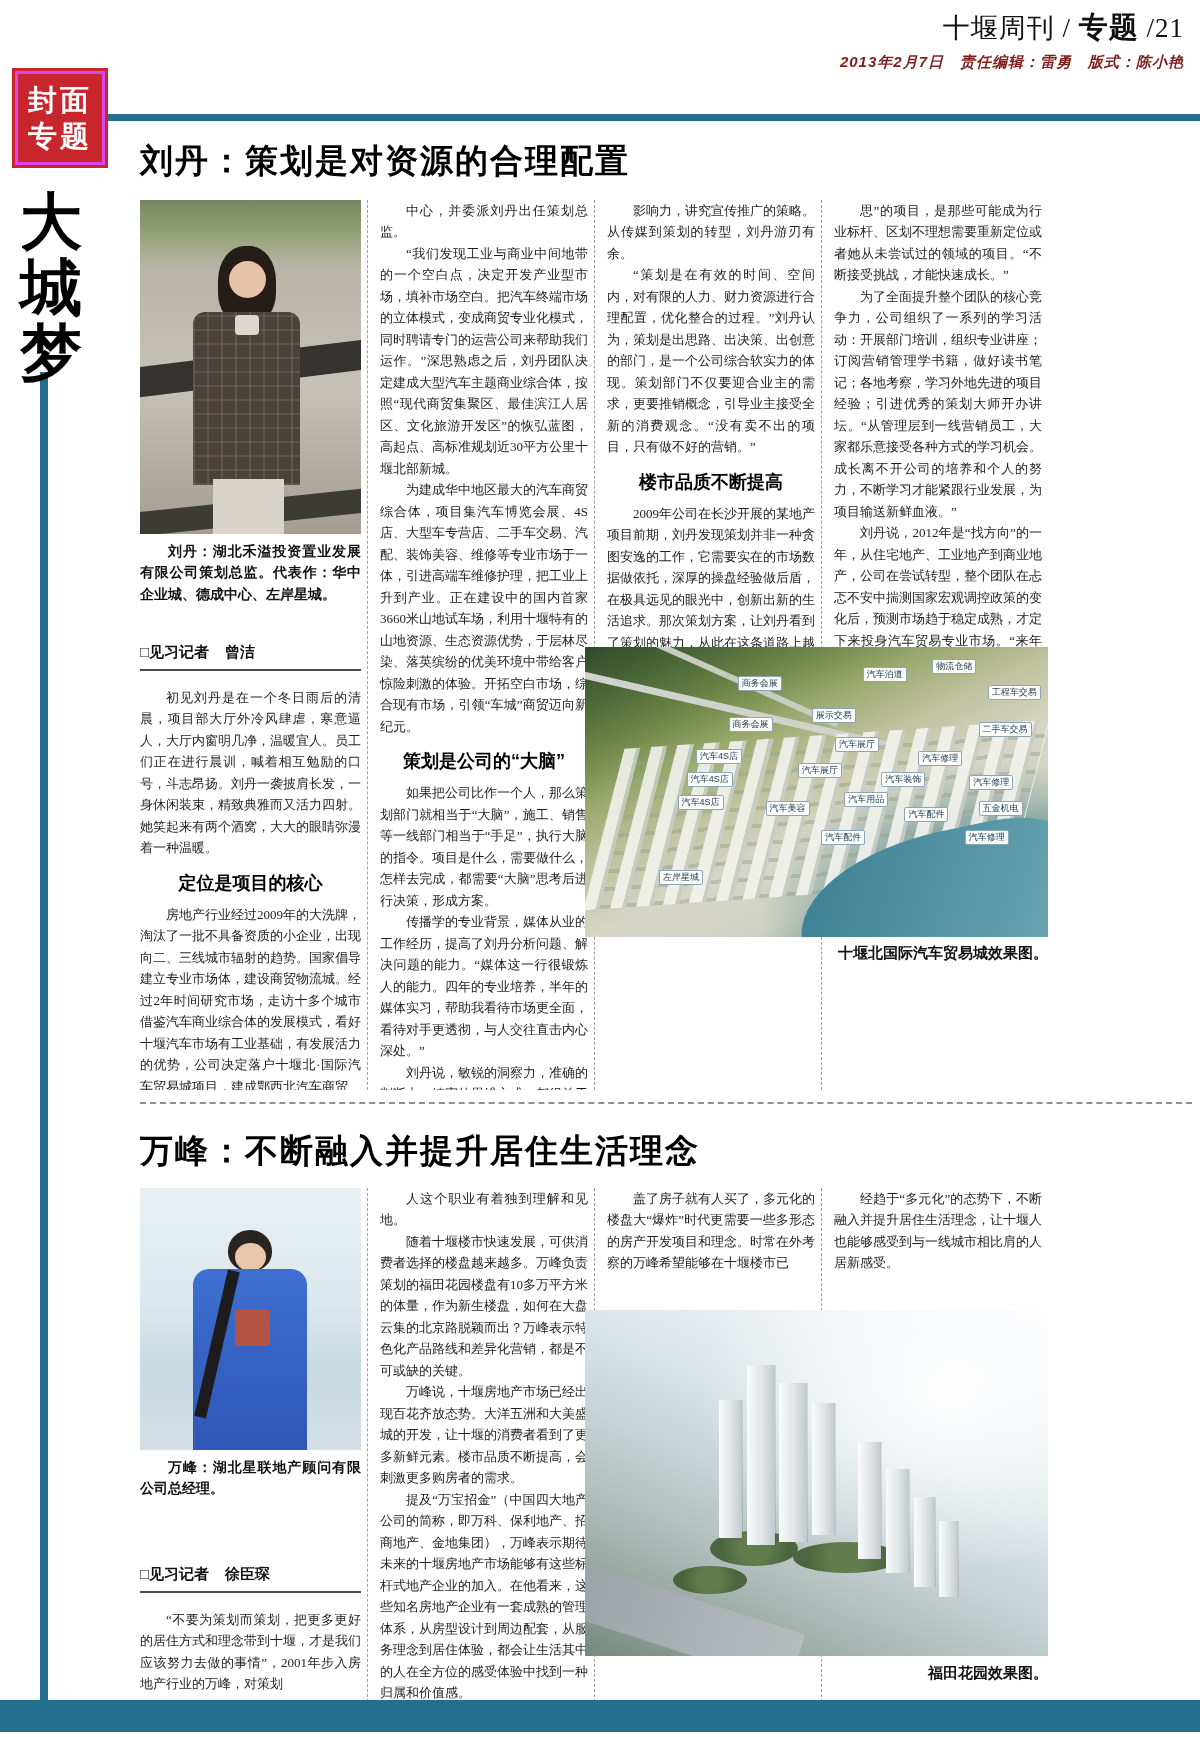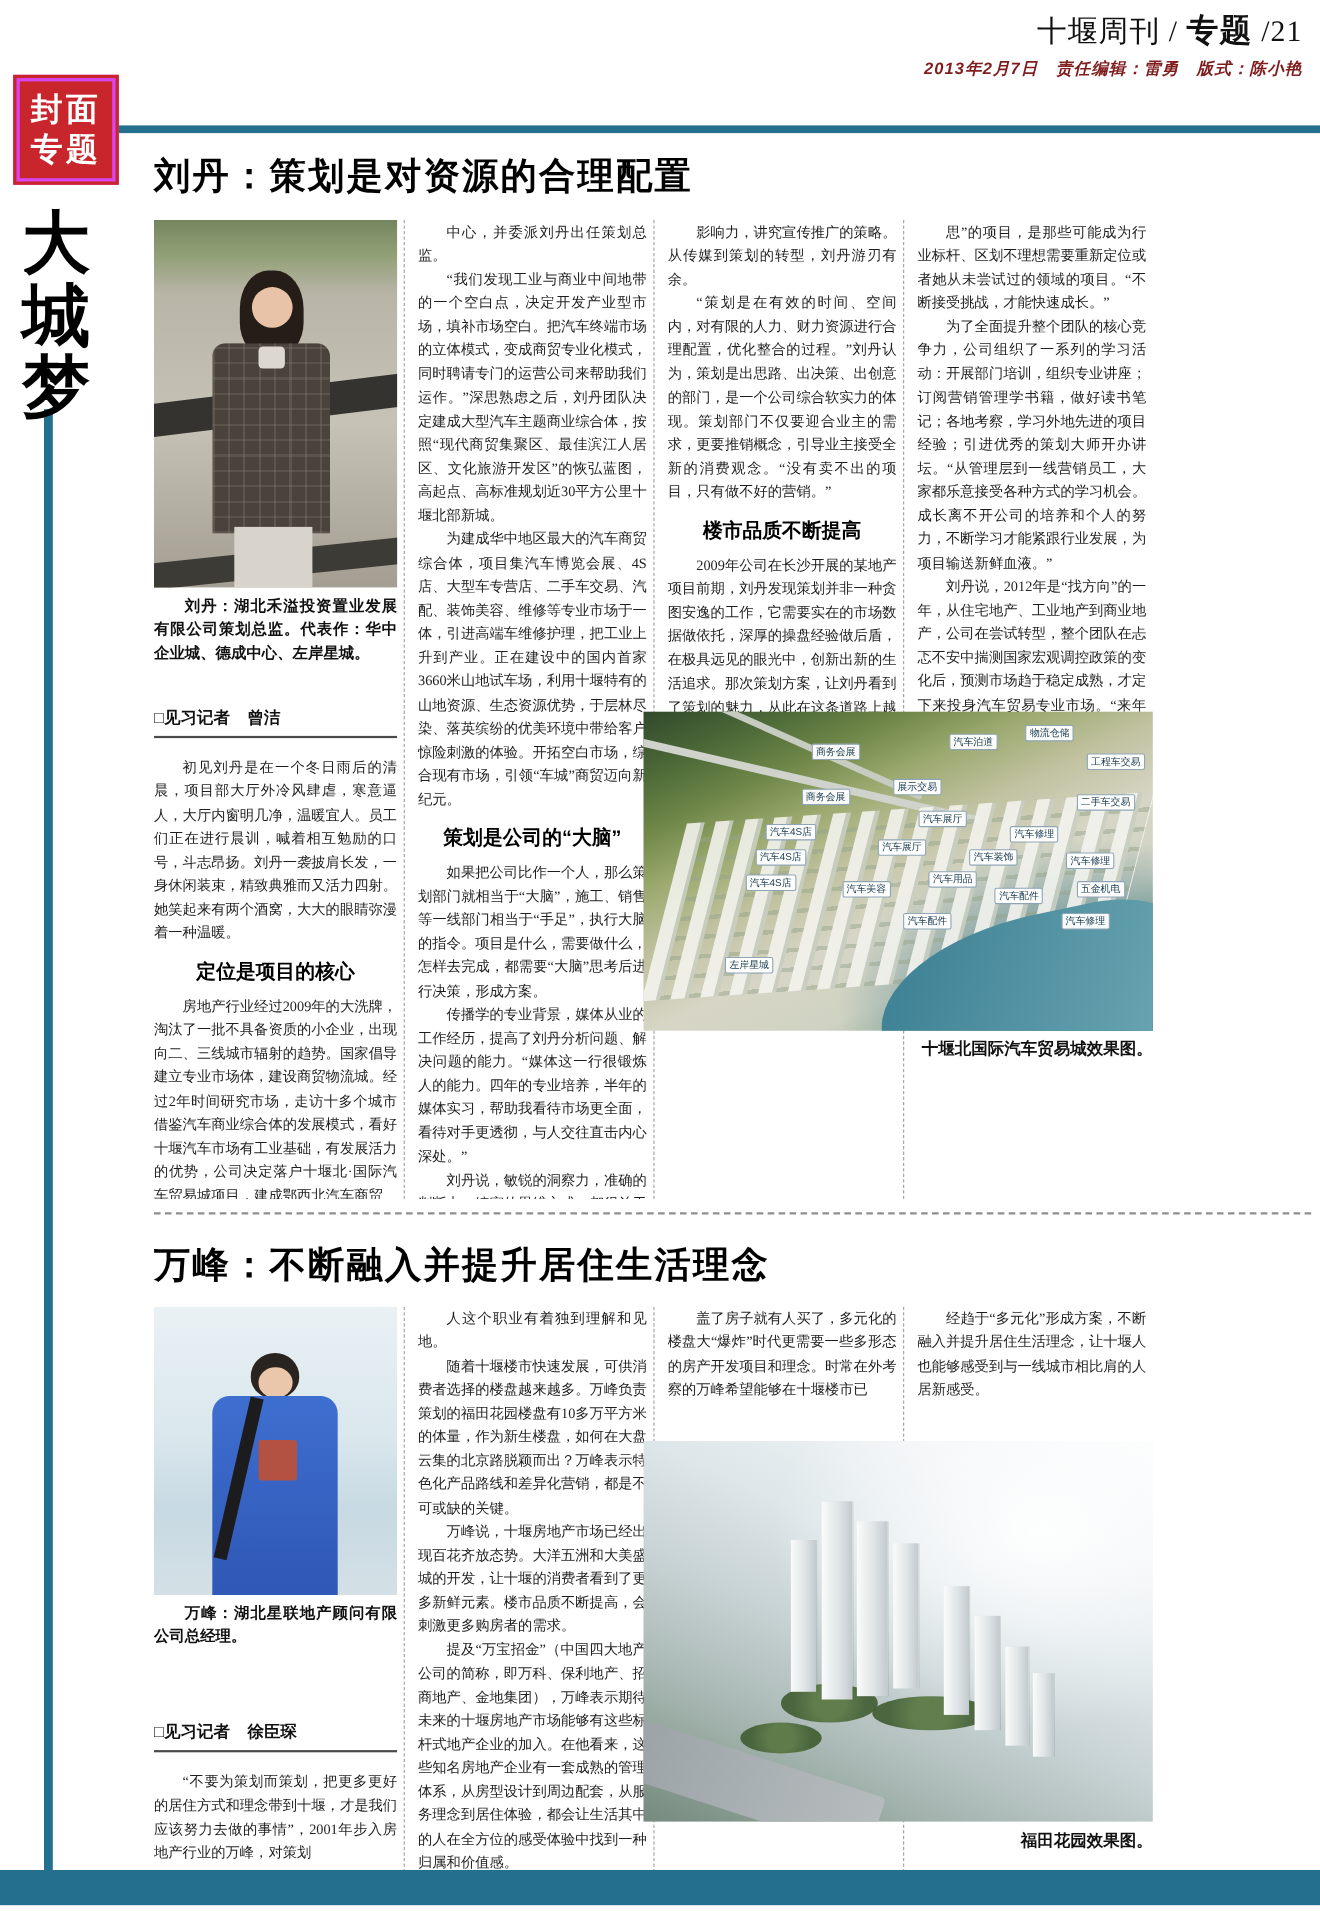--- a/index.html
+++ b/index.html
@@ -259,21 +259,21 @@
         <p class="body">万峰说，十堰房地产市场已经出现百花齐放态势。大洋五洲和大美盛城的开发，让十堰的消费者看到了更多新鲜元素。楼市品质不断提高，会刺激更多购房者的需求。</p>
         <p class="body">提及“万宝招金”（中国四大地产公司的简称，即万科、保利地产、招商地产、金地集团），万峰表示期待未来的十堰房地产市场能够有这些标杆式地产企业的加入。在他看来，这些知名房地产企业有一套成熟的管理体系，从房型设计到周边配套，从服务理念到居住体验，都会让生活其中的人在全方位的感受体验中找到一种归属和价值感。</p>
 
       </div>
 
       <div class="col">
         <p class="body">盖了房子就有人买了，多元化的楼盘大“爆炸”时代更需要一些多形态的房产开发项目和理念。时常在外考察的万峰希望能够在十堰楼市已</p>
       </div>
 
       <div class="col">
-        <p class="body">经趋于“多元化”形成方案，不断融入并提升居住生活理念，让十堰人也能够感受到与一线城市相比肩的人居新感受。</p>
+        <p class="body">经趋于“多元化”的态势下，不断融入并提升居住生活理念，让十堰人也能够感受到与一线城市相比肩的人居新感受。</p>
       </div>
     </div>
 
     <figure class="render render2" style="margin:0;">
       <div class="r2-road"></div>
       <div class="g g1"></div>
       <div class="g g2"></div>
       <div class="g g3"></div>
       <div class="t t1"></div>
       <div class="t t2"></div>

